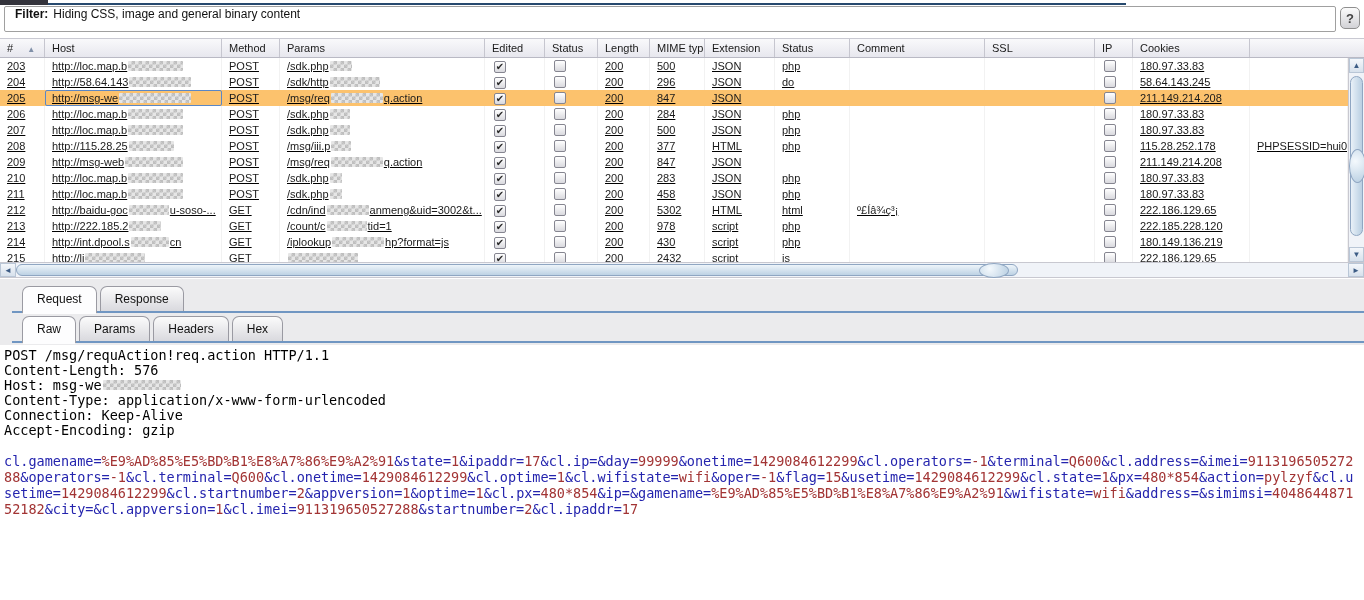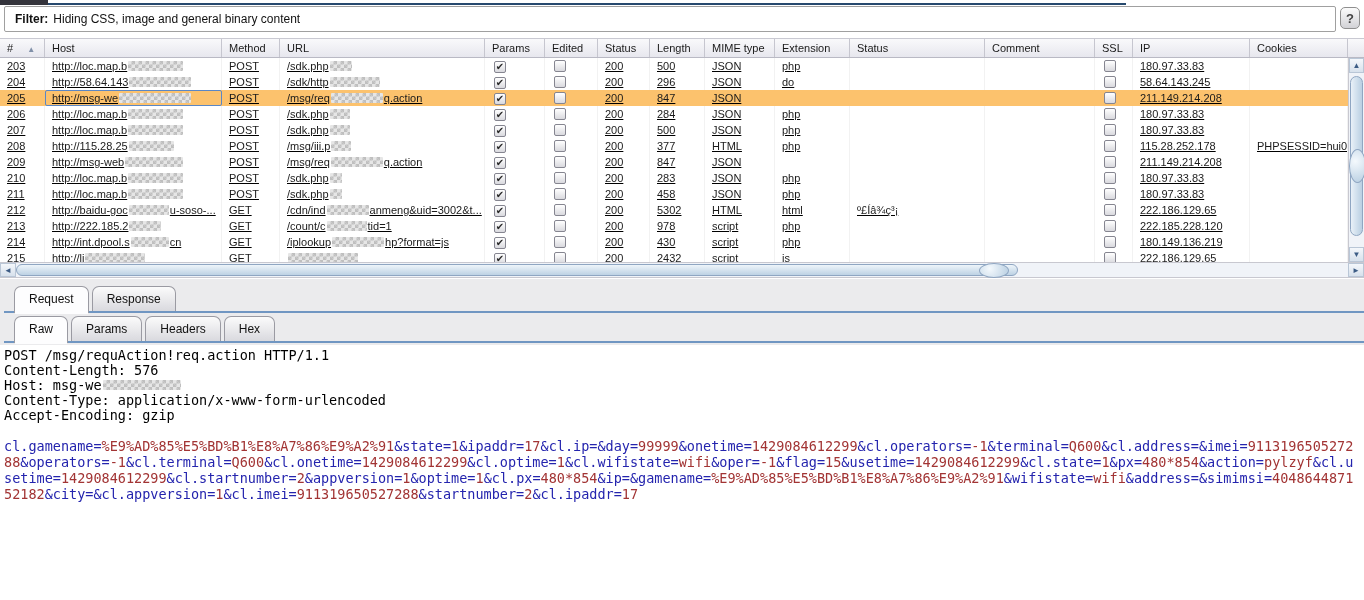--- a/index.html
+++ b/index.html
@@ -5,21 +5,21 @@
   * { margin:0; padding:0; box-sizing:border-box; }
   html,body { width:1364px; height:600px; background:#fff; font-family:"Liberation Sans", sans-serif; overflow:hidden; }
   #app { position:relative; width:1364px; height:600px; background:#fff; }
 
   
   .top-strip { position:absolute; top:0; left:0; width:1364px; height:5px; background:#fff; }
   .top-strip .dark-tab { position:absolute; left:0; top:0; width:48px; height:5px; background:#34343c; }
   .top-strip .navy-line { position:absolute; left:48px; top:3px; width:1078px; height:2px; background:#27496e; }
 
   
-  .filter-bar { position:absolute; top:6px; left:4px; width:1332px; height:26px; background:#fff; border:1px solid #a0a0a0; border-radius:2px; display:flex; align-items:center; padding-left:10px; font-size:12px; color:#111; }
+  .filter-bar { position:absolute; top:6px; left:4px; width:1332px; height:26px; background:#fff; border:1px solid #a0a0a0; border-radius:2px; display:flex; align-items:flex-start; padding-left:10px; font-size:12px; color:#111; }
   .filter-bar b { margin-right:5px; }
   .help-btn { position:absolute; top:7px; right:4px; width:20px; height:22px; border:1px solid #8f8f8f; border-radius:5px; background:linear-gradient(#fbfbfb,#d2d2d6); color:#444; font-size:13px; font-weight:bold; display:flex; align-items:center; justify-content:center; }
 
   
   .grid-row { display:grid; grid-template-columns:45px 177px 58px 205px 60px 53px 52px 55px 70px 75px 135px 110px 38px 117px 98px; }
   .thead { position:absolute; top:38px; left:0; width:1364px; height:20px; background:linear-gradient(#f9f9fb,#e7e7ee); border-top:1px solid #c9c9d2; border-bottom:1px solid #b9b9c4; }
   .th { font-size:11px; color:#1a1a1a; padding:3px 0 0 7px; border-right:1px solid #c6c6cf; white-space:nowrap; overflow:hidden; }
   .sort-arrow { color:#8090a8; font-size:8px; margin-left:14px; }
   .tbody { position:absolute; top:58px; left:0; width:1348px; height:204px; overflow:hidden; background:#fff; }
   .tr { height:16px; background:#fff; cursor:default;text-decoration:underline; }
@@ -47,21 +47,21 @@
   .vscroll .grip { position:absolute; left:-2px; top:72px; width:17px; height:34px; border-radius:50%; border:1px solid #8fa6c2; background:radial-gradient(circle at 35% 35%, #f4f9fd, #b9cfe2); }
   .hscroll { position:absolute; top:262px; left:0; width:1364px; height:16px; background:#f0f3f8; border-top:1px solid #c8c8d0; border-bottom:1px solid #c8c8d0; }
   .hscroll .btn { position:absolute; top:0; width:16px; height:14px; background:linear-gradient(#f4f7fb,#d7e1ec); border:1px solid #b9c6d6; color:#3c5c85; font-size:8px; text-align:center; line-height:13px; }
   .hscroll .btn.left { left:0; }
   .hscroll .btn.right { right:0; }
   .hscroll .thumb { position:absolute; left:16px; top:1px; width:1002px; height:12px; border-radius:7px; border:1px solid #8fa6c2; background:linear-gradient(#eef5fa,#bdd2e4); }
   .hscroll .grip { position:absolute; right:8px; top:-2px; width:30px; height:15px; border-radius:50%; border:1px solid #8fa6c2; background:radial-gradient(circle at 35% 35%, #f4f9fd, #b9cfe2); }
 
   
   .lower { position:absolute; top:279px; left:0; width:1364px; height:321px; background:#ebebed; }
-  .tabrow { position:absolute; left:4px; width:1144px; height:27px; }
+  .tabrow { position:absolute; left:12px; width:1144px; height:27px; }
   .tabrow .line { position:absolute; left:0; bottom:0; width:1364px; height:2px; background:#7096c2; }
   .tabrow1 { top:286px; }
   .tabrow2 { top:316px; }
   .tab { position:relative; display:inline-block; margin-left:3px; height:25px; padding:5px 14px 0 14px; font-size:12px; color:#111; background:linear-gradient(#fbfbfb,#d9d9de); border:1px solid #9a9aa2; border-bottom:none; border-radius:7px 7px 0 0; z-index:1; }
   .tab:first-child { margin-left:10px; }
   .tab.active { background:#fdfdfe; z-index:3; height:27px; box-shadow:inset 0 1px 0 #fff; }
   .tabrow .line { z-index:2; }
   .tab.active::after { content:""; position:absolute; left:0; right:0; bottom:-1px; height:2px; background:#fdfdfe; }
 
   
@@ -85,21 +85,20 @@
   <div class="filter-bar">
     <b>Filter:</b>
     <span>Hiding CSS, image and general binary content</span>
   </div>
   <div class="help-btn">?</div>
 
   <div class="thead grid-row" id="thead">
       <div class="th">#<span class="sort-arrow">▲</span></div>
       <div class="th">Host</div>
       <div class="th">Method</div>
-      <div class="th">URL</div>
       <div class="th">Params</div>
       <div class="th">Edited</div>
       <div class="th">Status</div>
       <div class="th">Length</div>
       <div class="th">MIME type</div>
       <div class="th">Extension</div>
       <div class="th">Status</div>
       <div class="th">Comment</div>
       <div class="th">SSL</div>
       <div class="th">IP</div>
@@ -346,18 +345,19 @@
 
   <div class="lower"></div>
   <div class="tabrow tabrow1" id="tabrow1"><div class="tab active">Request</div><div class="tab">Response</div><div class="line"></div></div>
   <div class="tabrow tabrow2" id="tabrow2"><div class="tab active">Raw</div><div class="tab">Params</div><div class="tab">Headers</div><div class="tab">Hex</div><div class="line"></div></div>
 
   <div class="raw-area" id="rawarea">
       <div class="raw-line">POST /msg/requAction!req.action HTTP/1.1</div>
       <div class="raw-line">Content-Length: 576</div>
       <div class="raw-line">Host: msg-we<span class="mosaic" style="width: 78px;"></span></div>
       <div class="raw-line">Content-Type: application/x-www-form-urlencoded</div>
+      <div class="raw-line">Connection: Keep-Alive</div>
       <div class="raw-line">Accept-Encoding: gzip</div>
       <div class="raw-blank"></div>
       <div class="raw-body"><span class="pname">cl.gamename=</span><span class="pval">%E9%AD%85%E5%BD%B1%E8%A7%86%E9%A2%91</span><span class="pname">&amp;state=</span><span class="pval">1</span><span class="pname">&amp;ipaddr=</span><span class="pval">17</span><span class="pname">&amp;cl.ip=</span><span class="pname">&amp;day=</span><span class="pval">99999</span><span class="pname">&amp;onetime=</span><span class="pval">1429084612299</span><span class="pname">&amp;cl.operators=</span><span class="pval">-1</span><span class="pname">&amp;terminal=</span><span class="pval">Q600</span><span class="pname">&amp;cl.address=</span><span class="pname">&amp;imei=</span><span class="pval">911319650527288</span><span class="pname">&amp;operators=</span><span class="pval">-1</span><span class="pname">&amp;cl.terminal=</span><span class="pval">Q600</span><span class="pname">&amp;cl.onetime=</span><span class="pval">1429084612299</span><span class="pname">&amp;cl.optime=</span><span class="pval">1</span><span class="pname">&amp;cl.wifistate=</span><span class="pval">wifi</span><span class="pname">&amp;oper=</span><span class="pval">-1</span><span class="pname">&amp;flag=</span><span class="pval">15</span><span class="pname">&amp;usetime=</span><span class="pval">1429084612299</span><span class="pname">&amp;cl.state=</span><span class="pval">1</span><span class="pname">&amp;px=</span><span class="pval">480*854</span><span class="pname">&amp;action=</span><span class="pval">pylzyf</span><span class="pname">&amp;cl.usetime=</span><span class="pval">1429084612299</span><span class="pname">&amp;cl.startnumber=</span><span class="pval">2</span><span class="pname">&amp;appversion=</span><span class="pval">1</span><span class="pname">&amp;optime=</span><span class="pval">1</span><span class="pname">&amp;cl.px=</span><span class="pval">480*854</span><span class="pname">&amp;ip=</span><span class="pname">&amp;gamename=</span><span class="pval">%E9%AD%85%E5%BD%B1%E8%A7%86%E9%A2%91</span><span class="pname">&amp;wifistate=</span><span class="pval">wifi</span><span class="pname">&amp;address=</span><span class="pname">&amp;simimsi=</span><span class="pval">404864487152182</span><span class="pname">&amp;city=</span><span class="pname">&amp;cl.appversion=</span><span class="pval">1</span><span class="pname">&amp;cl.imei=</span><span class="pval">911319650527288</span><span class="pname">&amp;startnumber=</span><span class="pval">2</span><span class="pname">&amp;cl.ipaddr=</span><span class="pval">17</span></div>
     </div>
 
 </div>
 
 </body></html>

